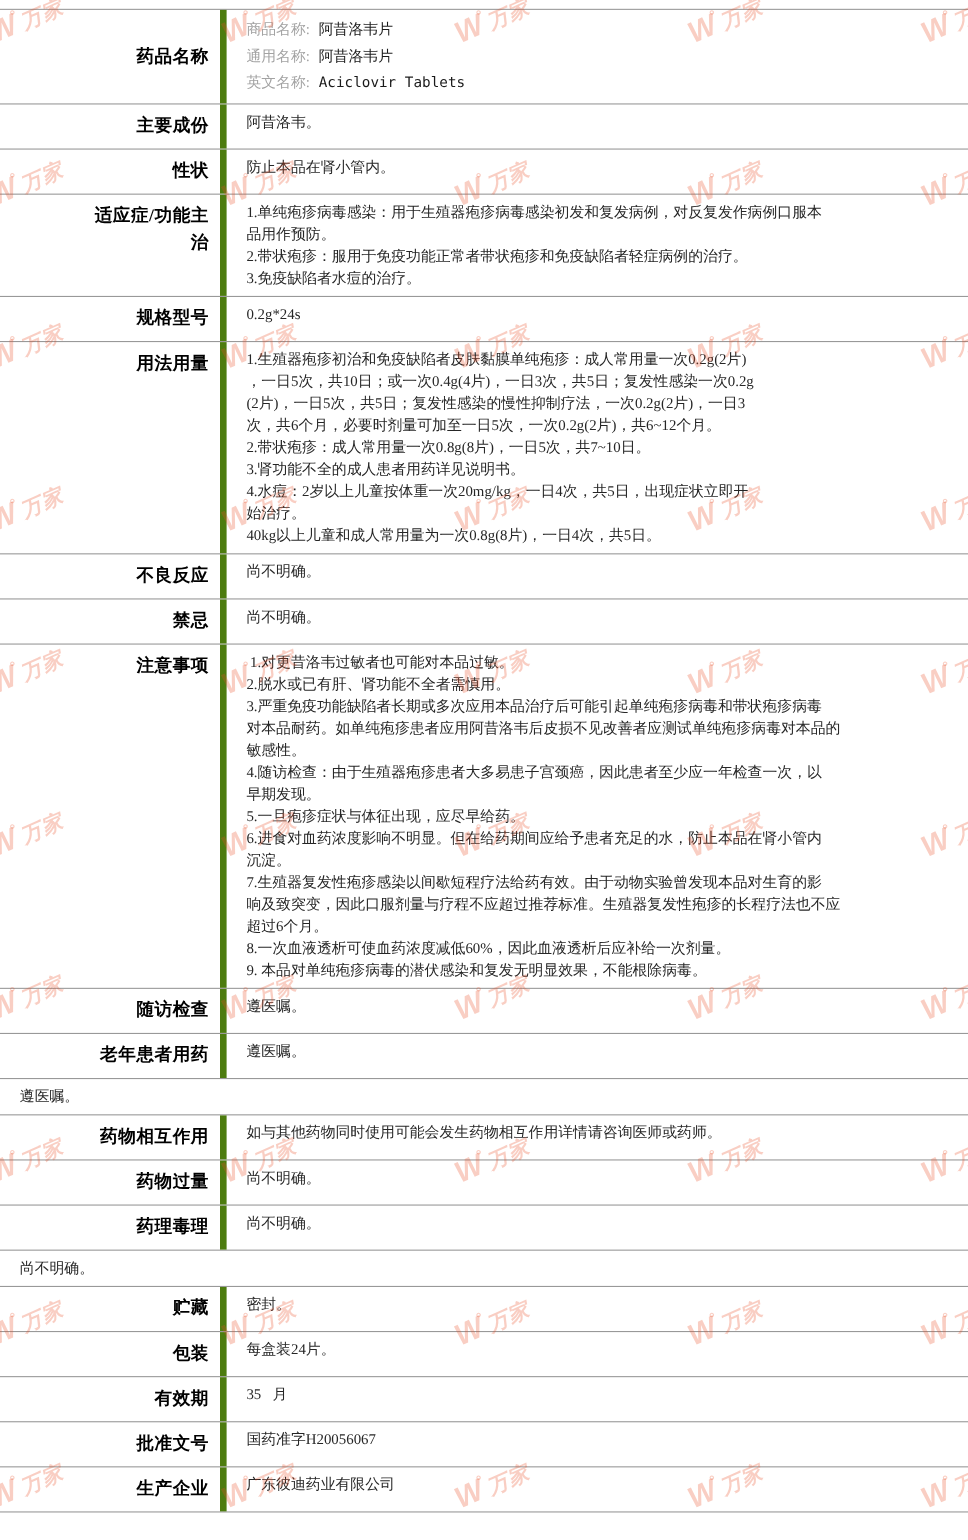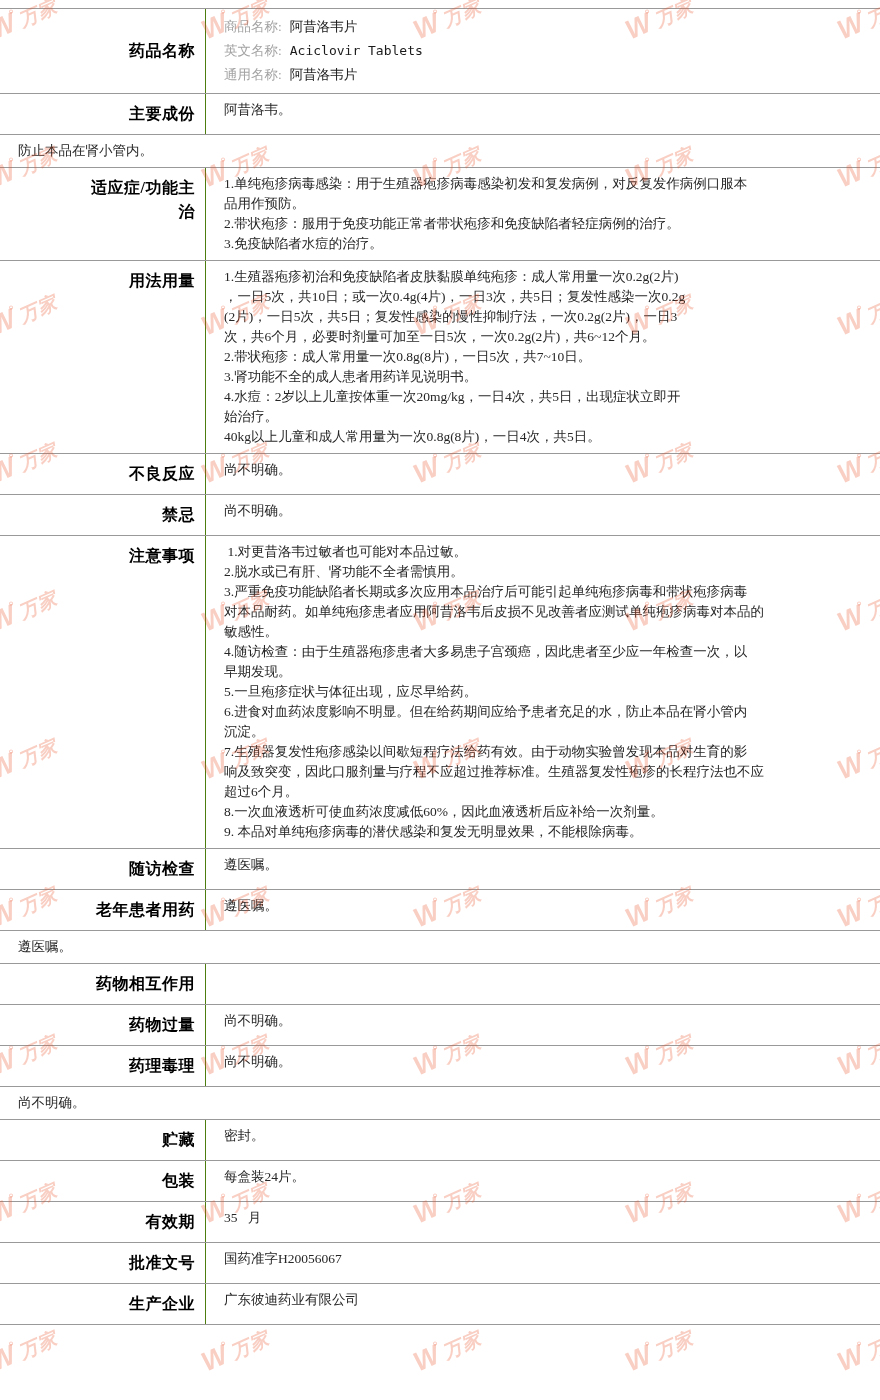--- a/index.html
+++ b/index.html
@@ -19,21 +19,21 @@
     z-index: 1;
   }
   .row {
     display: flex;
     border-bottom: 1px solid #999999;
     align-items: stretch;
   }
   .label-cell {
     width: 206px;
     flex: 0 0 206px;
-    border-right: 1px solid #4d7c0f;
+    border-right: 6px solid #4d7c0f;
     display: flex;
     justify-content: flex-end;
     align-items: flex-start;
     padding: 8px 10px 8px 0;
   }
   .row.v-center .label-cell { align-items: center; }
   .label-text {
     display: inline-block;
     width: 118px;
     text-align: right;
@@ -79,39 +79,48 @@
 </style>
 </head>
 <body>
 
 <div class="page">
   <div class="drug-table">
       <div class="row v-center">
         <div class="label-cell">
           <span class="label-text">药品名称</span>
         </div>
-        <div class="content-cell"><div class="field-line"><span class="field-key">商品名称:</span><span class="field-value">阿昔洛韦片</span></div><div class="field-line"><span class="field-key">英文名称:</span><span class="field-value mono">Aciclovir Tablets</span></div><div class="field-line"><span class="field-key">通用名称:</span><span class="field-value">阿昔洛韦片</span></div></div>
+        <div class="content-cell"><div class="field-line"><span class="field-key">商品名称:</span><span class="field-value">阿昔洛韦片</span></div><div class="field-line"><span class="field-key">通用名称:</span><span class="field-value">阿昔洛韦片</span></div><div class="field-line"><span class="field-key">英文名称:</span><span class="field-value mono">Aciclovir Tablets</span></div></div>
       </div>
       <div class="row">
         <div class="label-cell">
           <span class="label-text">主要成份</span>
         </div>
         <div class="content-cell">阿昔洛韦。</div>
       </div>
       <div class="row">
+        <div class="label-cell">
+          <span class="label-text">性状</span>
+        </div>
         <div class="content-cell">防止本品在肾小管内。</div>
       </div>
       <div class="row">
         <div class="label-cell">
           <span class="label-text">适应症/功能主治</span>
         </div>
         <div class="content-cell">1.单纯疱疹病毒感染：用于生殖器疱疹病毒感染初发和复发病例，对反复发作病例口服本
 品用作预防。
 2.带状疱疹：服用于免疫功能正常者带状疱疹和免疫缺陷者轻症病例的治疗。
 3.免疫缺陷者水痘的治疗。</div>
+      </div>
+      <div class="row">
+        <div class="label-cell">
+          <span class="label-text">规格型号</span>
+        </div>
+        <div class="content-cell">0.2g*24s</div>
       </div>
       <div class="row">
         <div class="label-cell">
           <span class="label-text">用法用量</span>
         </div>
         <div class="content-cell">1.生殖器疱疹初治和免疫缺陷者皮肤黏膜单纯疱疹：成人常用量一次0.2g(2片)
 ，一日5次，共10日；或一次0.4g(4片)，一日3次，共5日；复发性感染一次0.2g
 (2片)，一日5次，共5日；复发性感染的慢性抑制疗法，一次0.2g(2片)，一日3
 次，共6个月，必要时剂量可加至一日5次，一次0.2g(2片)，共6~12个月。
 2.带状疱疹：成人常用量一次0.8g(8片)，一日5次，共7~10日。
@@ -164,20 +173,21 @@
         </div>
         <div class="content-cell">遵医嘱。</div>
       </div>
       <div class="row">
         <div class="content-cell">遵医嘱。</div>
       </div>
       <div class="row">
         <div class="label-cell">
           <span class="label-text">药物相互作用</span>
         </div>
+        <div class="content-cell">如与其他药物同时使用可能会发生药物相互作用详情请咨询医师或药师。</div>
       </div>
       <div class="row">
         <div class="label-cell">
           <span class="label-text">药物过量</span>
         </div>
         <div class="content-cell">尚不明确。</div>
       </div>
       <div class="row">
         <div class="label-cell">
           <span class="label-text">药理毒理</span>

